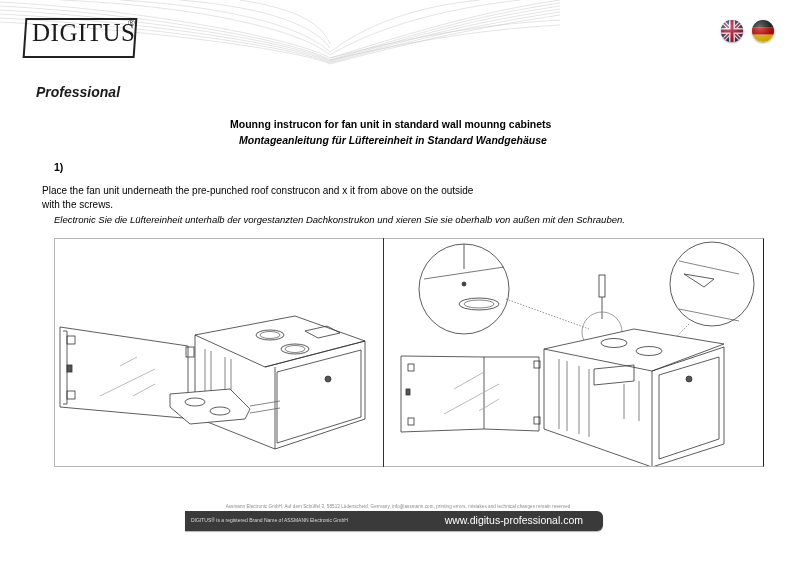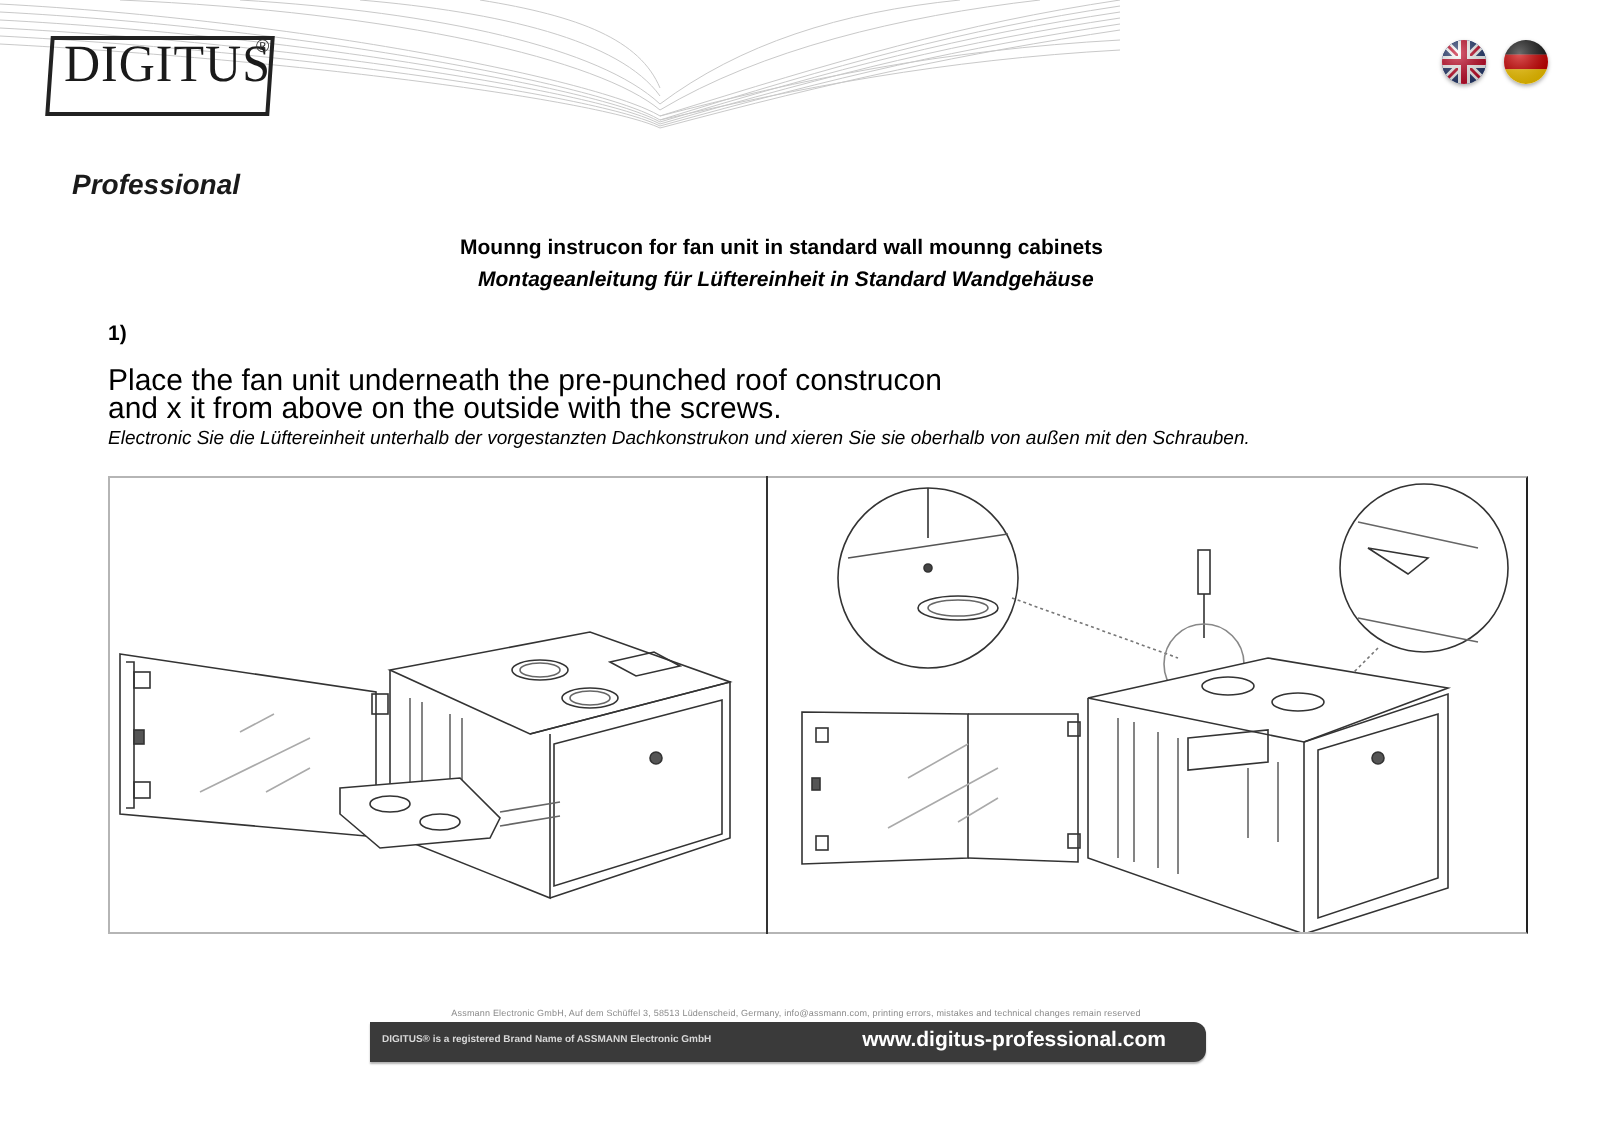--- a/index.html
+++ b/index.html
@@ -42,21 +42,21 @@
     white-space:nowrap;
   }
   .title-de {
     position:absolute; left:239px; top:134px; font-weight:bold; font-style:italic;
     font-size:10.5px; white-space:nowrap;
   }
   .step-no {
     position:absolute; left:54px; top:161px; font-weight:bold; font-size:10.5px;
   }
   .para-en {
-    position:absolute; left:54px; top:184px; width:440px; font-size:15px; line-height:14px;
+    position:absolute; left:42px; top:184px; width:440px; font-size:10px; line-height:14px;
   }
   .para-de {
     position:absolute; left:54px; top:214px; font-size:9.5px; font-style:italic; white-space:nowrap;
   }
   .figure-box {
     position:absolute; left:54px; top:238px; width:710px; height:229px;
     border:1px solid #b5b5b5; border-right:1px solid #222; box-sizing:border-box;
   }
   .figure-divider {
     position:absolute; left:383px; top:238px; width:1px; height:229px; background:#333;
@@ -65,21 +65,20 @@
   .fig-left { left:55px; width:327px; }
   .fig-right { left:384px; width:379px; }
   .footer-note {
     position:absolute; left:198px; top:504px; width:400px; font-size:4.5px; color:#8a8a8a;
     white-space:nowrap; text-align:center; letter-spacing:0.1px;
   }
   .footer-bar {
     position:absolute; left:185px; top:511px; width:418px; height:20px;
     background:#3a3a3a; border-radius:0 6px 6px 0;
     box-shadow:0 1px 1px rgba(0,0,0,0.3);
-    font-weight:bold;
   }
   .footer-brand {
     position:absolute; left:6px; top:6px; font-size:5px; color:#d8d8d8; white-space:nowrap;
   }
   .footer-url {
     position:absolute; right:20px; top:3px; font-size:10.5px; color:#ffffff; white-space:nowrap;
   }
 </style>
 </head>
 <body>

